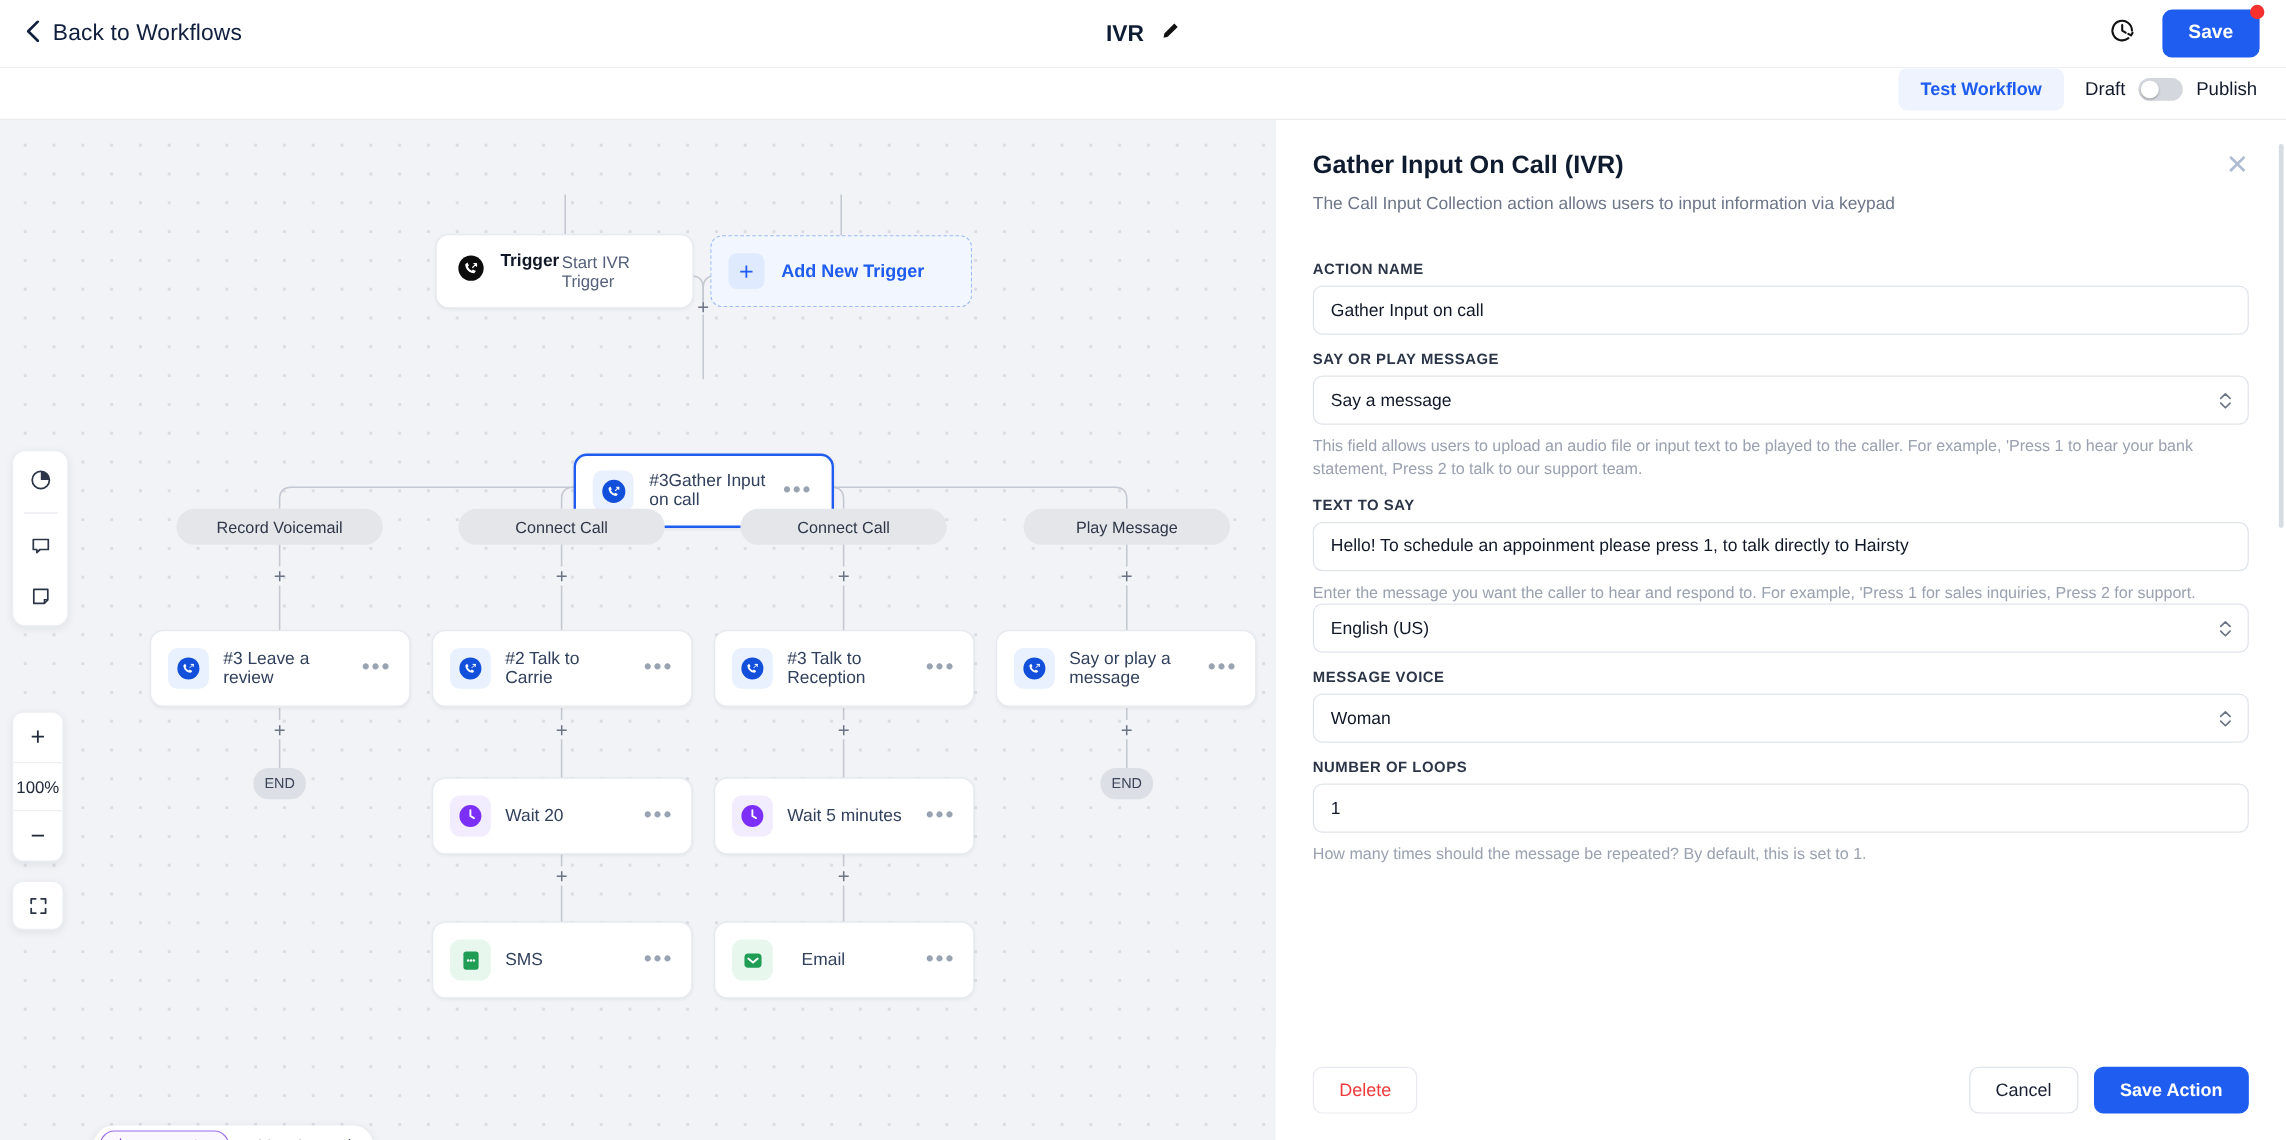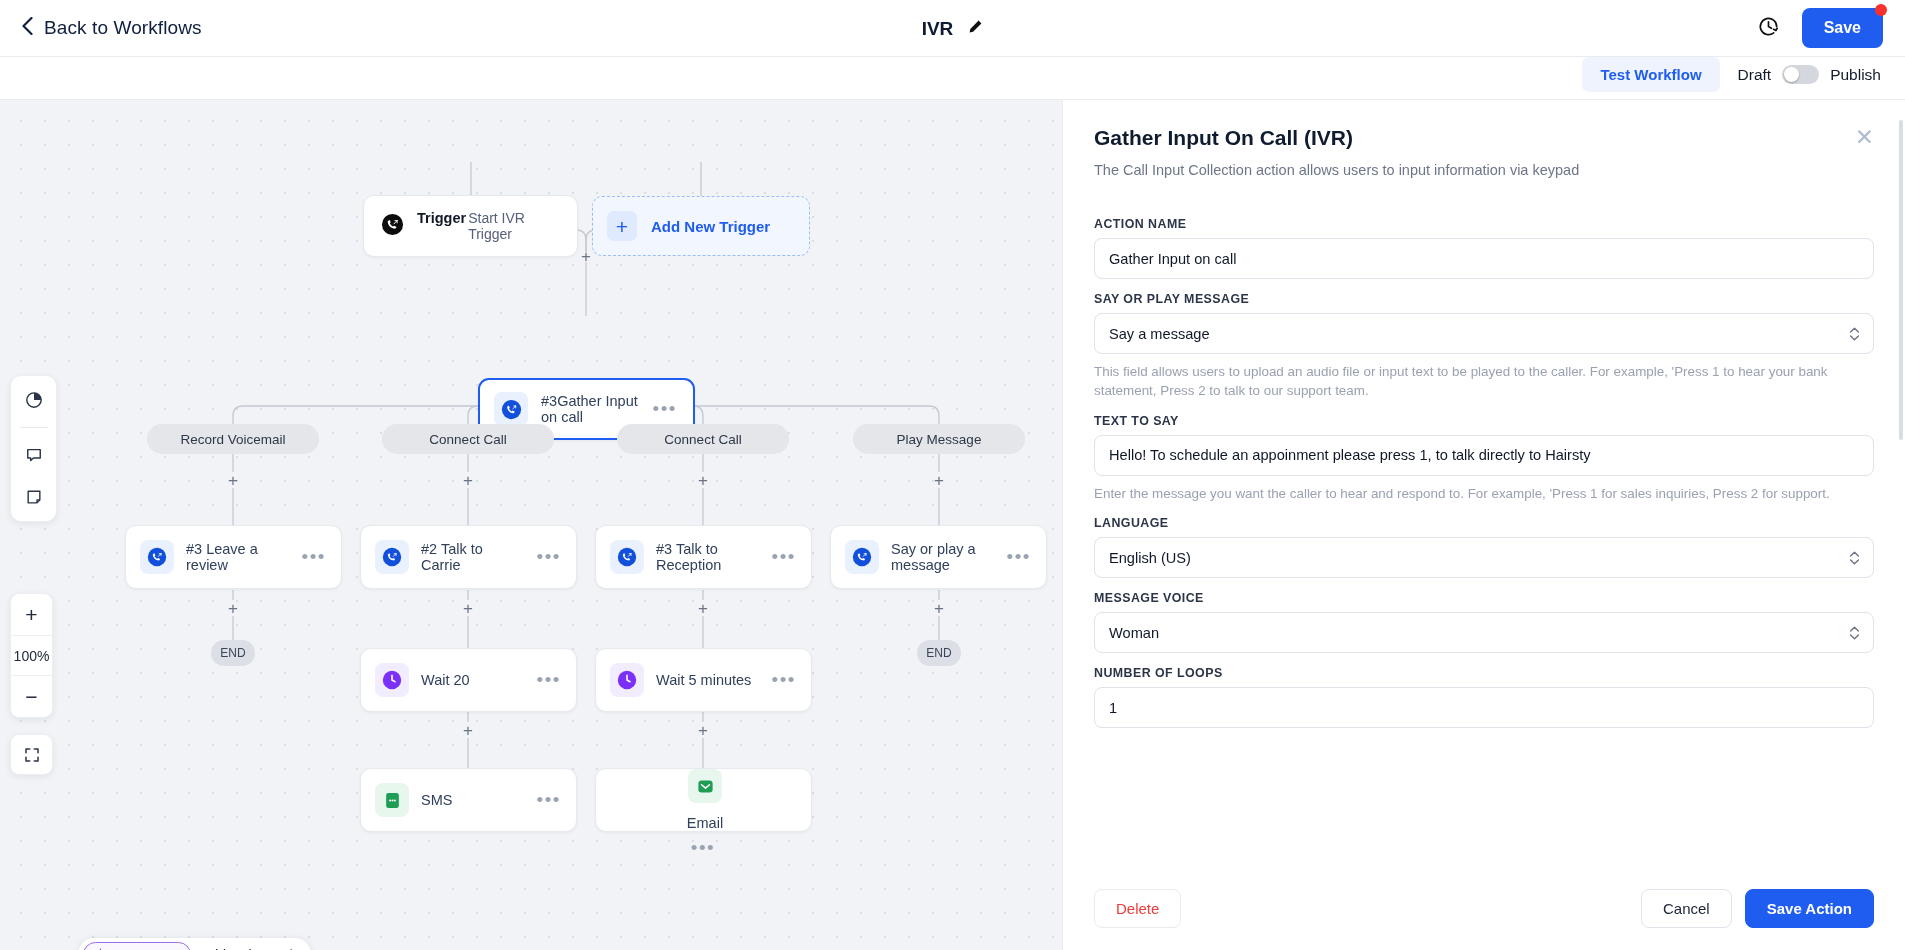--- a/index.html
+++ b/index.html
@@ -470,21 +470,21 @@
           <svg width="19" height="19" viewBox="0 0 24 24">
               <rect x="4" y="2.5" width="16" height="19" rx="3" fill="#1f9d55"></rect>
               <circle cx="9" cy="12" r="1.3" fill="#fff"></circle>
               <circle cx="12" cy="12" r="1.3" fill="#fff"></circle>
               <circle cx="15" cy="12" r="1.3" fill="#fff"></circle>
             </svg>
         </span>
         <span class="node-label">SMS</span>
         <span class="dots">•••</span>
       </div>
-      <div class="node" style="left:595px; top:668px; width:217px; height:64px; gap:12px; padding:0 11px 0 14px;flex-direction:column;">
+      <div class="node" style="left:595px; top:668px; width:217px; height:64px; gap:24px; padding:0 11px 0 14px;">
         <span class="node-ico ico-green">
           <svg width="19" height="19" viewBox="0 0 24 24">
               <rect x="3" y="4.5" width="18" height="15" rx="4" fill="#1f9d55"></rect>
               <path d="M7 9.8l5 4.2 5-4.2" stroke="#fff" stroke-width="2" fill="none" stroke-linecap="round" stroke-linejoin="round"></path>
             </svg>
         </span>
         <span class="node-label">Email</span>
         <span class="dots">•••</span>
       </div>
 
@@ -564,21 +564,20 @@
                 <path d="M1.6 10l3.9 3.8L9.4 10"></path>
               </svg>
           </span>
         </div>
         <div class="hint">This field allows users to upload an audio file or input text to be played to the caller. For example, 'Press 1 to hear your bank statement, Press 2 to talk to our support team.</div>
 
         <div class="fld-label">TEXT TO SAY</div>
         <div class="inp">Hello! To schedule an appoinment please press 1, to talk directly to Hairsty</div>
         <div class="hint">Enter the message you want the caller to hear and respond to. For example, 'Press 1 for sales inquiries, Press 2 for support.</div>
 
-        <div class="fld-label">LANGUAGE</div>
         <div class="inp sel">
           <span>English (US)</span>
           <span class="chev">
             <svg width="11" height="16" viewBox="0 0 11 16" fill="none" stroke="#6b7484" stroke-width="1.4" stroke-linecap="round" stroke-linejoin="round">
                 <path d="M1.6 6L5.5 2.2 9.4 6"></path>
                 <path d="M1.6 10l3.9 3.8L9.4 10"></path>
               </svg>
           </span>
         </div>
 
@@ -588,20 +587,21 @@
           <span class="chev">
             <svg width="11" height="16" viewBox="0 0 11 16" fill="none" stroke="#6b7484" stroke-width="1.4" stroke-linecap="round" stroke-linejoin="round">
                 <path d="M1.6 6L5.5 2.2 9.4 6"></path>
                 <path d="M1.6 10l3.9 3.8L9.4 10"></path>
               </svg>
           </span>
         </div>
 
         <div class="fld-label">NUMBER OF LOOPS</div>
         <div class="inp">1</div>
+        <div class="hint">How many times should the message be repeated? By default, this is set to 1.</div>
       </div>
 
       <div class="panel-foot">
         <button class="btn btn-del">Delete</button>
         <div class="foot-right">
           <button class="btn">Cancel</button>
           <button class="btn btn-primary">Save Action</button>
         </div>
       </div>
     </div>

